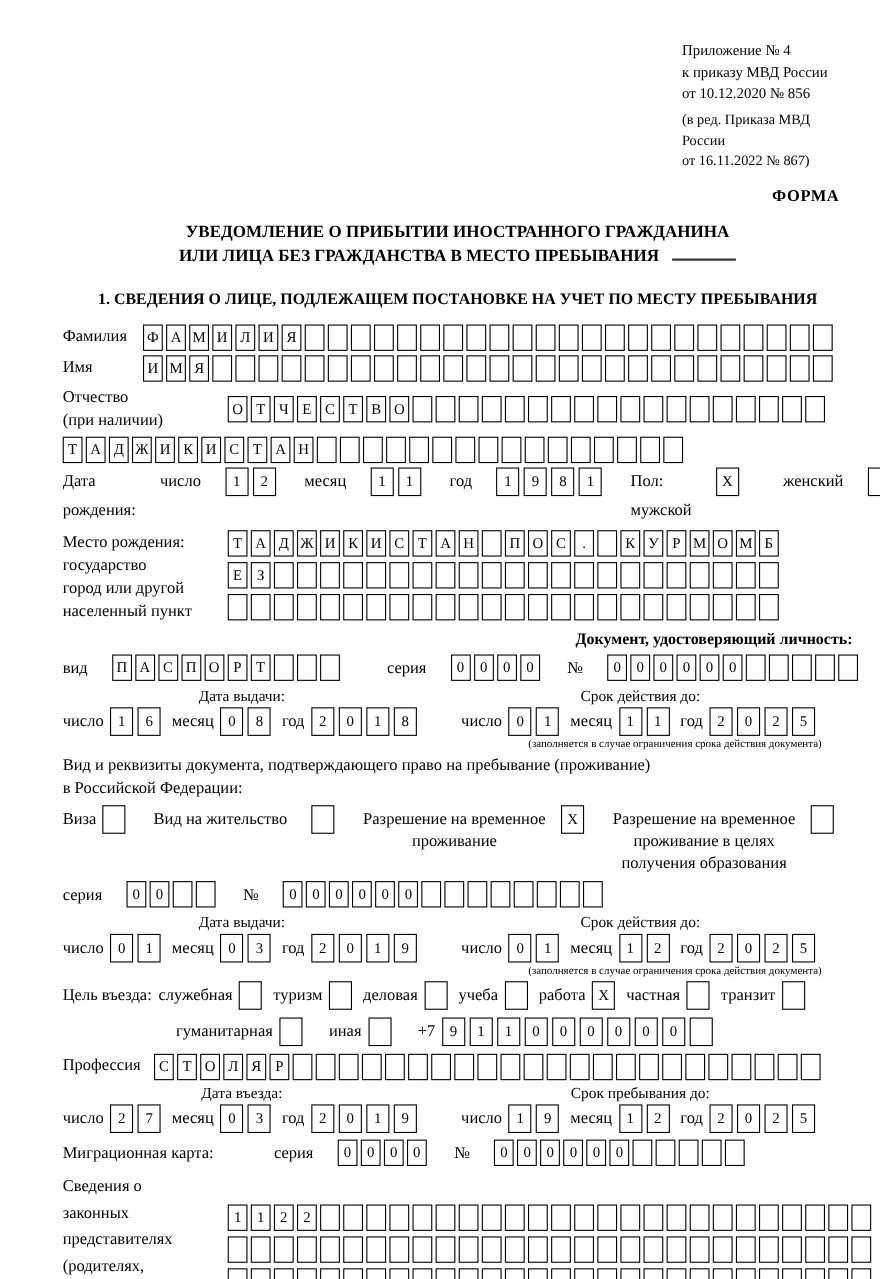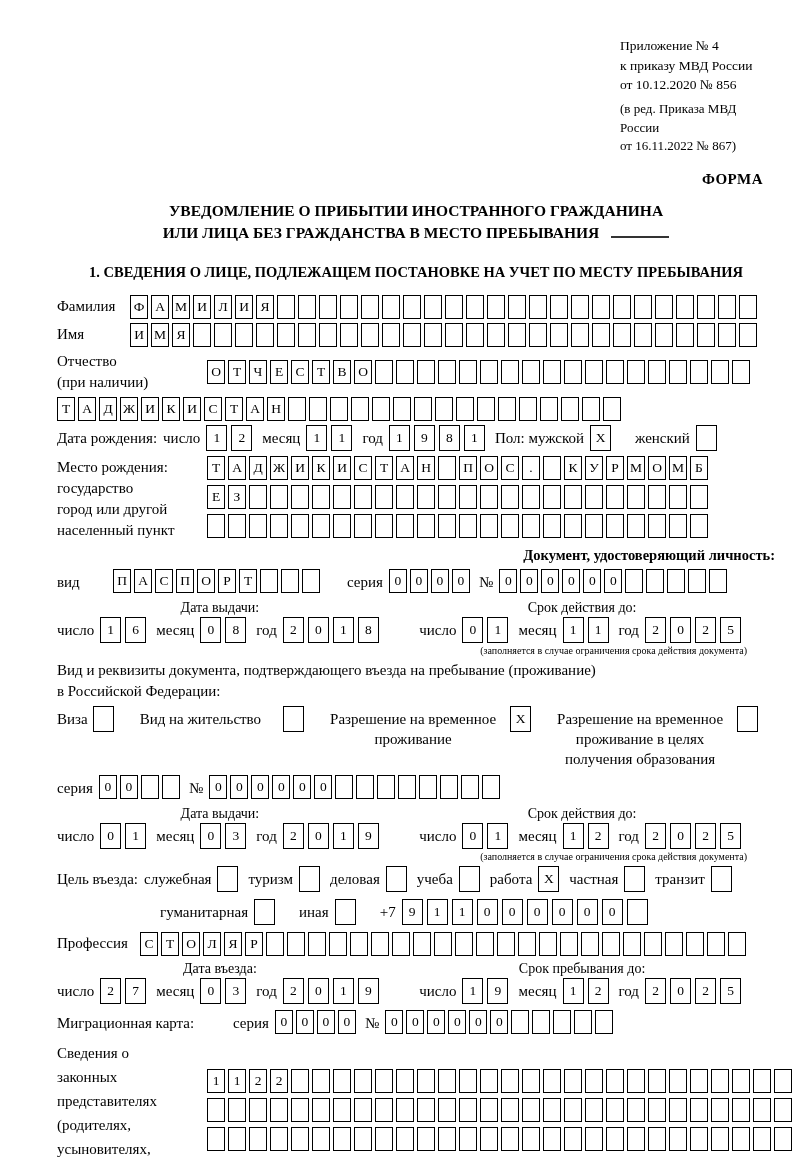--- a/index.html
+++ b/index.html
@@ -32,21 +32,21 @@
     display:inline-flex; align-items:center; justify-content:center;
     width:18px; height:24px; border:1.5px solid #000; margin-right:3px;
     font-size:13.5px; flex:none; background:#fff;
   }
   .big .cell, .cb .cell { width:21px; height:26px; margin-right:4px; }
   .cb { margin-left:5px; }
   .cellcol .cells { display:flex; margin-bottom:5px; }
   .fields { margin-top:14px; }
 
   
-  .inline { display:flex; align-items:flex-start; column-gap:6px; margin-bottom:5px; }
+  .inline { display:flex; align-items:flex-start; column-gap:22px; margin-bottom:5px; }
   .inline .t { line-height:26px; }
   .doc-head { text-align:right; font-weight:bold; font-size:14.5px; margin:4px 0 5px 0; }
 
   
   .dates { display:flex; justify-content:space-between; margin:5px 0 2px 0; padding-right:30px; }
   .dgroup .dhead { text-align:center; font-size:14px; margin-bottom:1px; }
   .dline { display:flex; align-items:flex-start; column-gap:6px; }
   .dline .t { line-height:26px; }
   .note { font-size:10px; text-align:right; padding-right:28px; margin-bottom:4px; }
   .plain { line-height:1.4; }
@@ -415,21 +415,21 @@
               <span class="cell">2</span>
               <span class="cell">0</span>
               <span class="cell">2</span>
               <span class="cell">5</span>
             </span>
         </div>
       </div>
     </div>
     <div class="note">(заполняется в случае ограничения срока действия документа)</div>
 
-    <div class="plain">Вид и реквизиты документа, подтверждающего въезда на пребывание (проживание)</div>
+    <div class="plain">Вид и реквизиты документа, подтверждающего право на пребывание (проживание)</div>
     <div class="plain">в Российской Федерации:</div>
 
     <div class="cbrow">
       <span class="t">Виза</span>
       <span class="cells cb">
           <span class="cell"></span>
         </span>
       <span class="t gap22">Вид на жительство</span>
       <span class="cells cb gap22">
           <span class="cell"></span>

